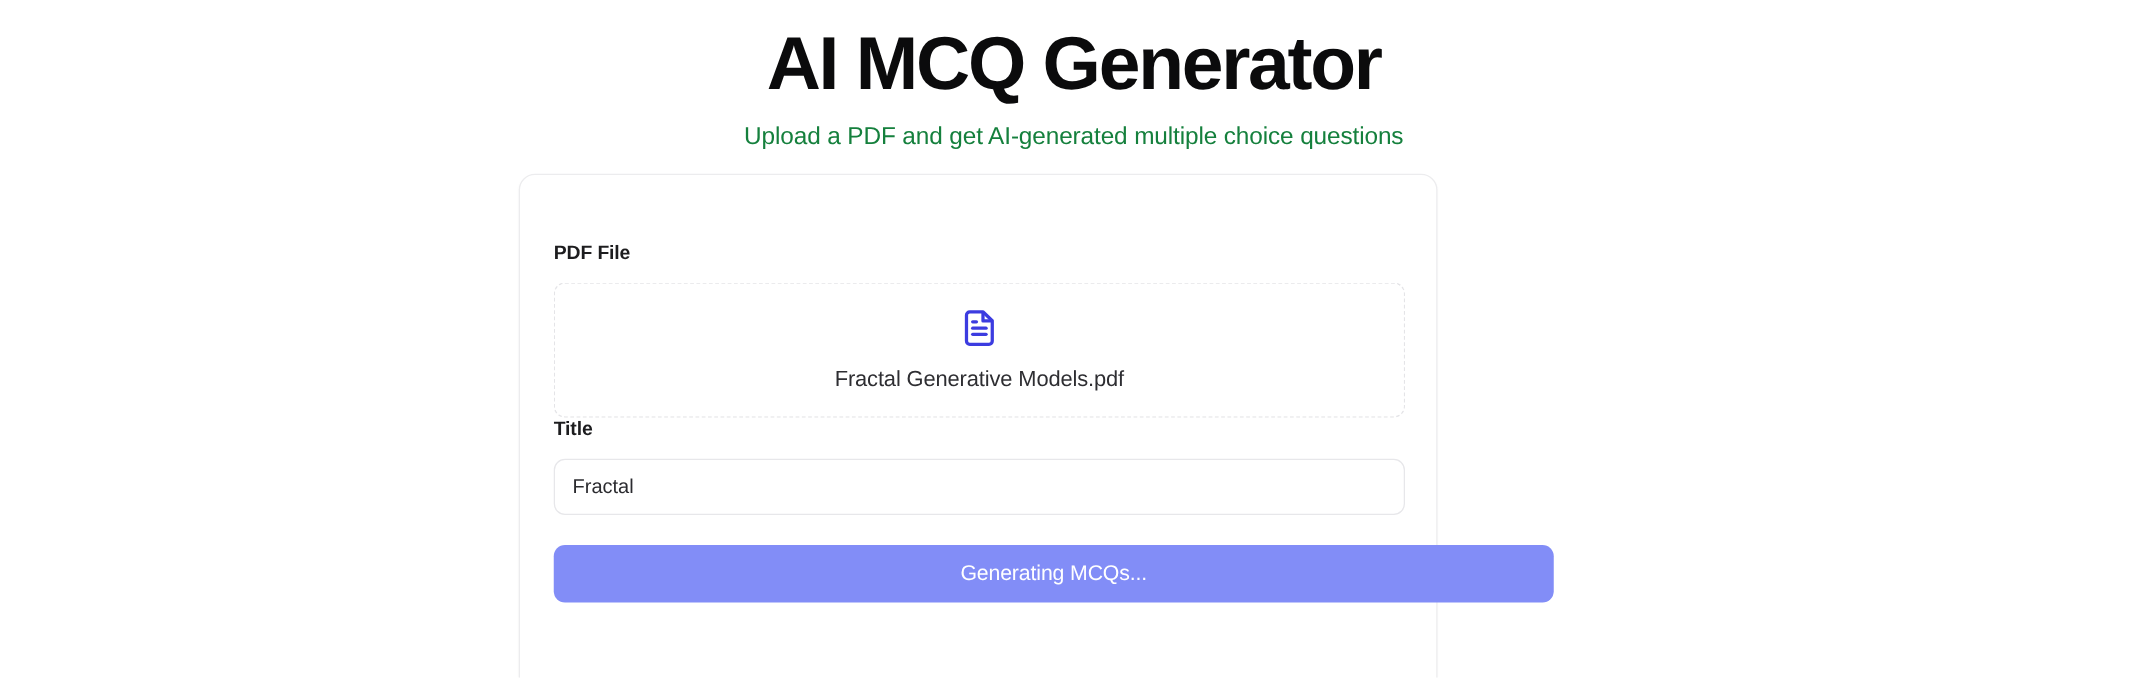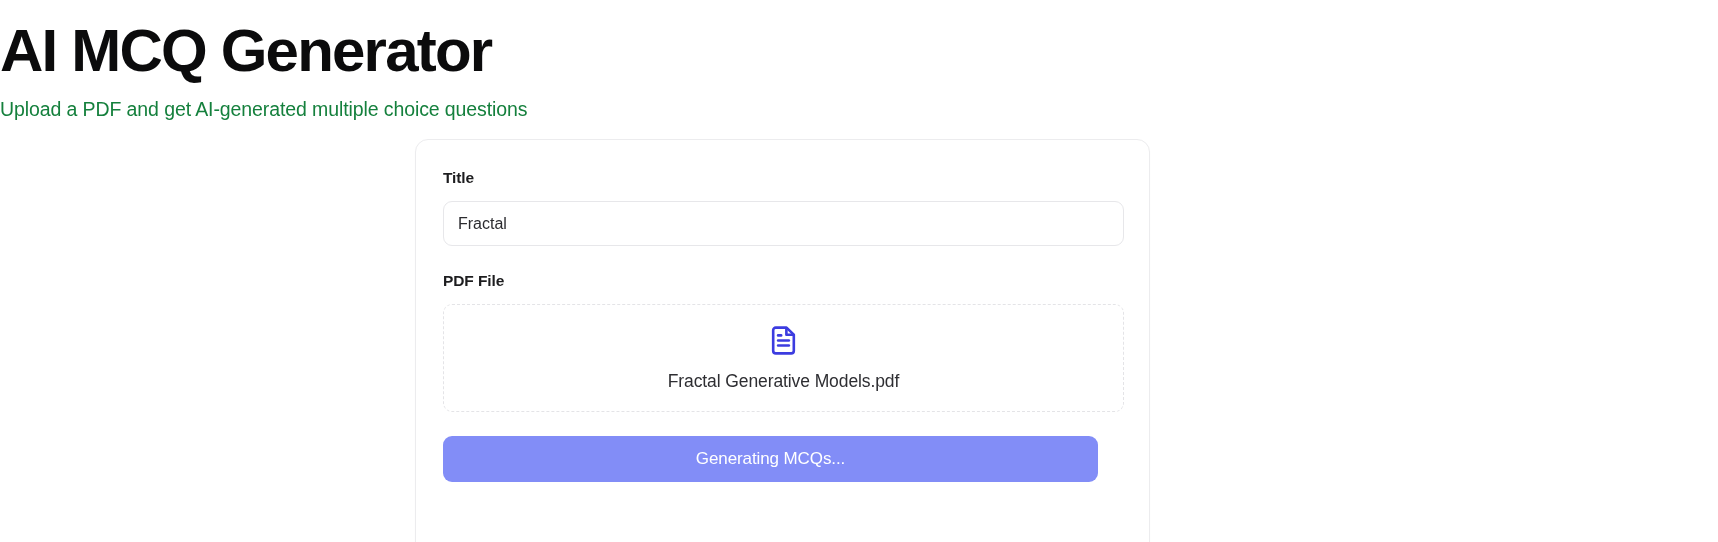--- a/index.html
+++ b/index.html
@@ -20,20 +20,21 @@
     width: 1718px;
     height: 542px;
     position: relative;
     background: #ffffff;
   }
 
   
   .header {
     width: 100%;
     padding-top: 14px;
+    text-align: center;
   }
 
   .app-title {
     font-size: 60px;
     line-height: 74px;
     font-weight: 700;
     letter-spacing: -1.8px;
     color: #0b0b0c;
     font-family: "Liberation Sans", "DejaVu Sans", sans-serif;
   }
@@ -114,21 +115,21 @@
     margin-top: 13px;
     font-size: 17.5px;
     line-height: 23px;
     color: #2e2e32;
     letter-spacing: -0.1px;
     text-align: center;
   }
 
   .submit-button {
     display: block;
-    width: 655px;
+    width: 800px;
     height: 46px;
     margin-top: 24px;
     background: #828df7;
     border: none;
     border-radius: 9px;
     color: #ffffff;
     font-size: 17px;
     font-family: "Liberation Sans", "DejaVu Sans", sans-serif;
     letter-spacing: -0.1px;
     cursor: default;
@@ -140,39 +141,39 @@
 
 <div class="page">
 
   <div class="header">
     <h1 class="app-title">AI MCQ Generator</h1>
     <p class="app-subtitle">Upload a PDF and get AI-generated multiple choice questions</p>
   </div>
 
   <div class="card">
 
-    <div class="field-group title">
-      <label class="field-label">Title</label>
-      <input class="text-input" type="text" value="Fractal" style="">
-    </div>
-
     <div class="field-group pdf">
       <label class="field-label">PDF File</label>
 
       <div class="dropzone">
         <span class="doc-icon-wrap">
           <svg class="doc-icon" viewBox="0 0 24 24" fill="none" xmlns="http://www.w3.org/2000/svg" aria-hidden="true">
             <path d="M14.2 2.6H6.4A1.9 1.9 0 0 0 4.5 4.5v15A1.9 1.9 0 0 0 6.4 21.4h11.2a1.9 1.9 0 0 0 1.9-1.9V7.7l-5.3-5.1z" stroke="#3c3ce0" stroke-width="1.9" stroke-linejoin="round"></path>
             <path d="M14.1 2.7v5.1h5.3" stroke="#3c3ce0" stroke-width="1.9" stroke-linejoin="round"></path>
             <path d="M8.1 8.3h2.2" stroke="#3c3ce0" stroke-width="1.9" stroke-linecap="round"></path>
             <path d="M8.1 12h7.8" stroke="#3c3ce0" stroke-width="1.9" stroke-linecap="round"></path>
             <path d="M8.1 15.6h7.8" stroke="#3c3ce0" stroke-width="1.9" stroke-linecap="round"></path>
           </svg>
         </span>
         <div class="file-name">Fractal Generative Models.pdf</div>
       </div>
     </div>
 
+    <div class="field-group title">
+      <label class="field-label">Title</label>
+      <input class="text-input" type="text" value="Fractal" style="">
+    </div>
+
     <button class="submit-button">Generating MCQs...</button>
 
   </div>
 
 </div>
 
 </body></html>

